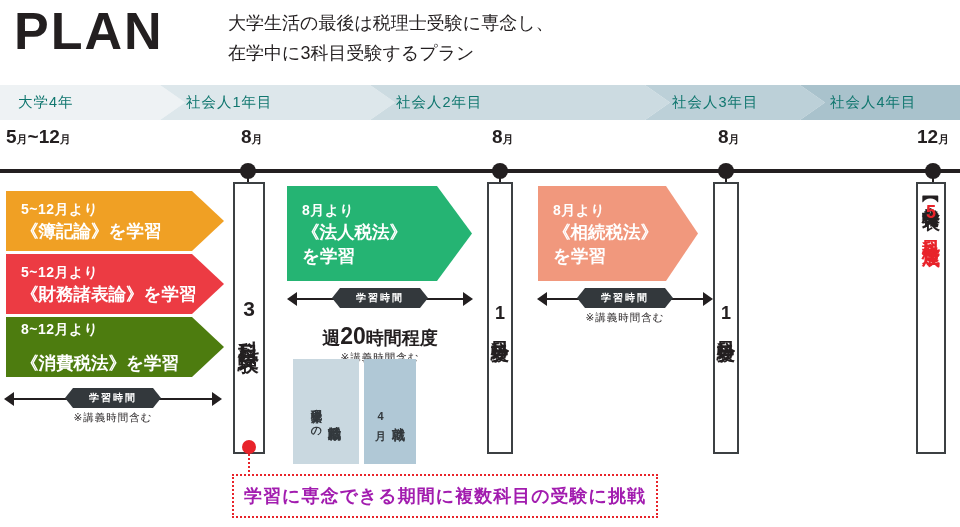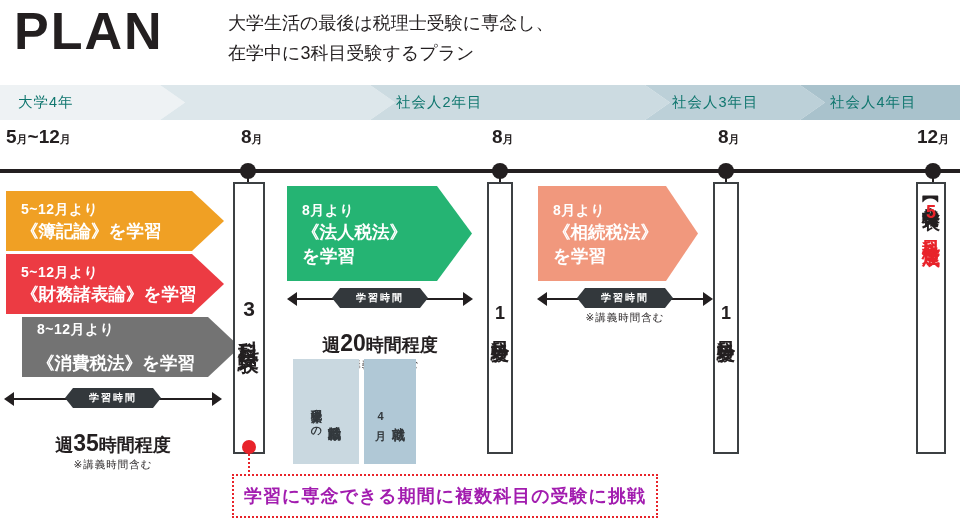--- a/index.html
+++ b/index.html
@@ -97,21 +97,21 @@
     z-index: 2;
   }
   .study .pill::before, .study .pill::after {
     content:''; position: absolute; top: 0; width: 0; height: 0;
     border-top: 10px solid transparent; border-bottom: 10px solid transparent;
   }
   .study .pill::before { left: -8px; border-right: 8px solid #33383c; }
   .study .pill::after  { right: -8px; border-left: 8px solid #33383c; }
   .study .big {
     text-align: center; font-size: 18px; font-weight: bold; color: #231f20;
-    margin-top: 21px; letter-spacing: 0px; line-height: 24px;
+    margin-top: 14px; letter-spacing: 0px; line-height: 24px;
   }
   .study .big .num { font-size: 23px; }
   .study .note {
     text-align: center; font-size: 10.5px; color: #231f20; margin-top: 1px;
     letter-spacing: 1px;
   }
 
   
   .jobbox {
     position: absolute; display: flex; align-items: center;
@@ -151,20 +151,23 @@
     <svg width="960" height="35" style="position:absolute;left:0;top:0;">
       <polygon id="yp0" points="0,0 160,0 185,17.5 160,35 0,35" fill="#eef2f4"></polygon>
       <polygon id="yp1" points="160,0 370,0 395,17.5 370,35 160,35 185,17.5" fill="#dde7eb"></polygon>
       <polygon id="yp2" points="370,0 645,0 670,17.5 645,35 370,35 395,17.5" fill="#ccdbe1"></polygon>
       <polygon id="yp3" points="645,0 800,0 825,17.5 800,35 645,35 670,17.5" fill="#bcd0d8"></polygon>
       <polygon id="yp4" points="800,0 960,0 960,35 800,35 825,17.5" fill="#a9c2cc"></polygon>
     </svg>
     <div class="yseg" style="left:18px;">
         <span>大学4年</span>
       </div>
+    <div class="yseg" style="left:186px;">
+        <span>社会人1年目</span>
+      </div>
     <div class="yseg" style="left:396px;">
         <span>社会人2年目</span>
       </div>
     <div class="yseg" style="left:672px;">
         <span>社会人3年目</span>
       </div>
     <div class="yseg" style="left:830px;">
         <span>社会人4年目</span>
       </div>
   </div>
@@ -198,21 +201,21 @@
   <div class="sarrow" style="left:6px; top:191px; width:218px; height:60px; background:#f0a024; clip-path: polygon(0 0, 186px 0, 218px 30px, 186px 60px, 0 60px);">
     <div class="l1">5~12月より</div>
     <div class="l2">《簿記論》を学習</div>
   </div>
 
   <div class="sarrow" style="left:6px; top:254px; width:218px; height:60px; background:#ec3b43; clip-path: polygon(0 0, 186px 0, 218px 30px, 186px 60px, 0 60px);">
     <div class="l1">5~12月より</div>
     <div class="l2">《財務諸表論》を学習</div>
   </div>
 
-  <div class="sarrow" style="left:22px; top:317px; width:218px; height:60px; background:#737373; clip-path: polygon(0 0, 186px 0, 218px 30px, 186px 60px, 0 60px); gap: 12px;">
+  <div class="sarrow" style="left:6px; top:317px; width:218px; height:60px; background:#4d7c0f; clip-path: polygon(0 0, 186px 0, 218px 30px, 186px 60px, 0 60px); gap: 12px;">
     <div class="l1">8~12月より</div>
     <div class="l2">《消費税法》を学習</div>
   </div>
 
   <div class="sarrow" style="left:287px; top:186px; width:185px; height:95px; background:#25b473; clip-path: polygon(0 0, 150px 0, 185px 47.5px, 150px 95px, 0 95px);">
     <div class="l1">8月より</div>
     <div class="l2">《法人税法》</div>
     <div class="l2">を学習</div>
   </div>
 
@@ -222,21 +225,20 @@
     <div class="l2">を学習</div>
   </div>
 
   <div class="study" style="left:4px; top:388px; width:218px;">
     <div class="arrowrow">
       <div class="line"></div>
       <div class="head l"></div>
       <div class="head r"></div>
       <div class="pill">学習時間</div>
     </div>
-    <div class="big"><span>週</span><span class="num">35</span><span>時間程度</span></div>
     <div class="note">※講義時間含む</div>
   </div>
 
   <div class="study" style="left:287px; top:288px; width:186px;">
     <div class="arrowrow">
       <div class="line"></div>
       <div class="head l"></div>
       <div class="head r"></div>
       <div class="pill">学習時間</div>
     </div>

